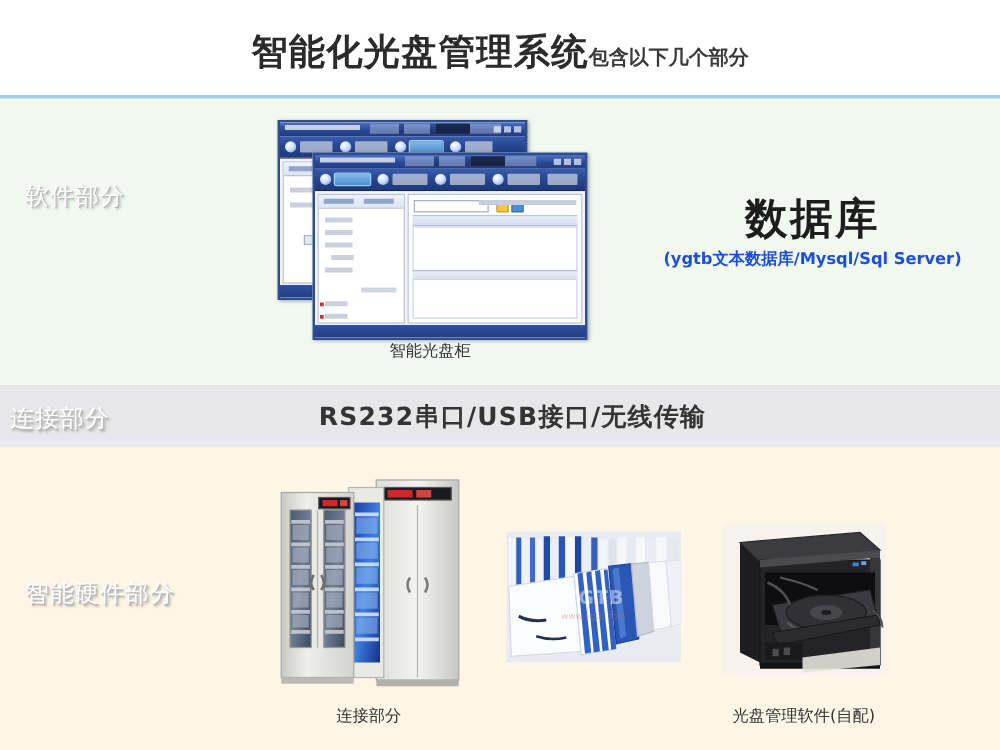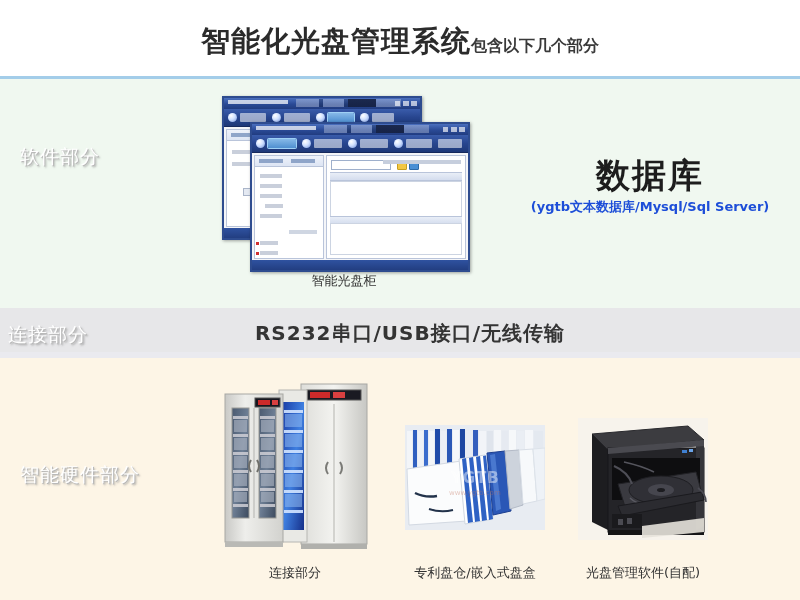--- a/index.html
+++ b/index.html
@@ -586,21 +586,20 @@
 
       <path d="M100 26 L114 25 L118 80 L105 84 Z" fill="#cdd3dc" stroke="#b3bac6"></path>
 
       <path d="M114 25 L128 24 L132 76 L118 79 Z" fill="#f7f9fb" stroke="#d9dfe7"></path>
       <path d="M128 24 L140 23 L140 74 L132 76 Z" fill="#eef2f7" stroke="#dde3ea"></path>
 
       <text x="46" y="58" font-family="DejaVu Sans, sans-serif" font-size="15" font-weight="bold" fill="#ffffff" opacity="0.45" letter-spacing="1">YGTB</text>
       <text x="44" y="70" font-family="DejaVu Sans, sans-serif" font-size="7" fill="#c2705a" opacity="0.40">www.ygtb.com</text>
     </svg>
   </div>
-  <div class="hw-caption" style="left:395px; top:564px; width:160px;">专利盘仓/嵌入式盘盒</div>
 
   <div class="pc-wrap">
     <svg width="130" height="122" viewBox="0 0 130 122">
       <rect x="0" y="0" width="130" height="122" fill="#f7f3ec"></rect>
 
       <path d="M14 16 L110 8 L126 22 L30 32 Z" fill="#3c3c40" stroke="#2a2a2e"></path>
 
       <path d="M14 16 L30 32 L30 112 L14 104 Z" fill="#1d1d20"></path>
 
       <rect x="30" y="30" width="96" height="84" fill="#242428" stroke="#17171a"></rect>

